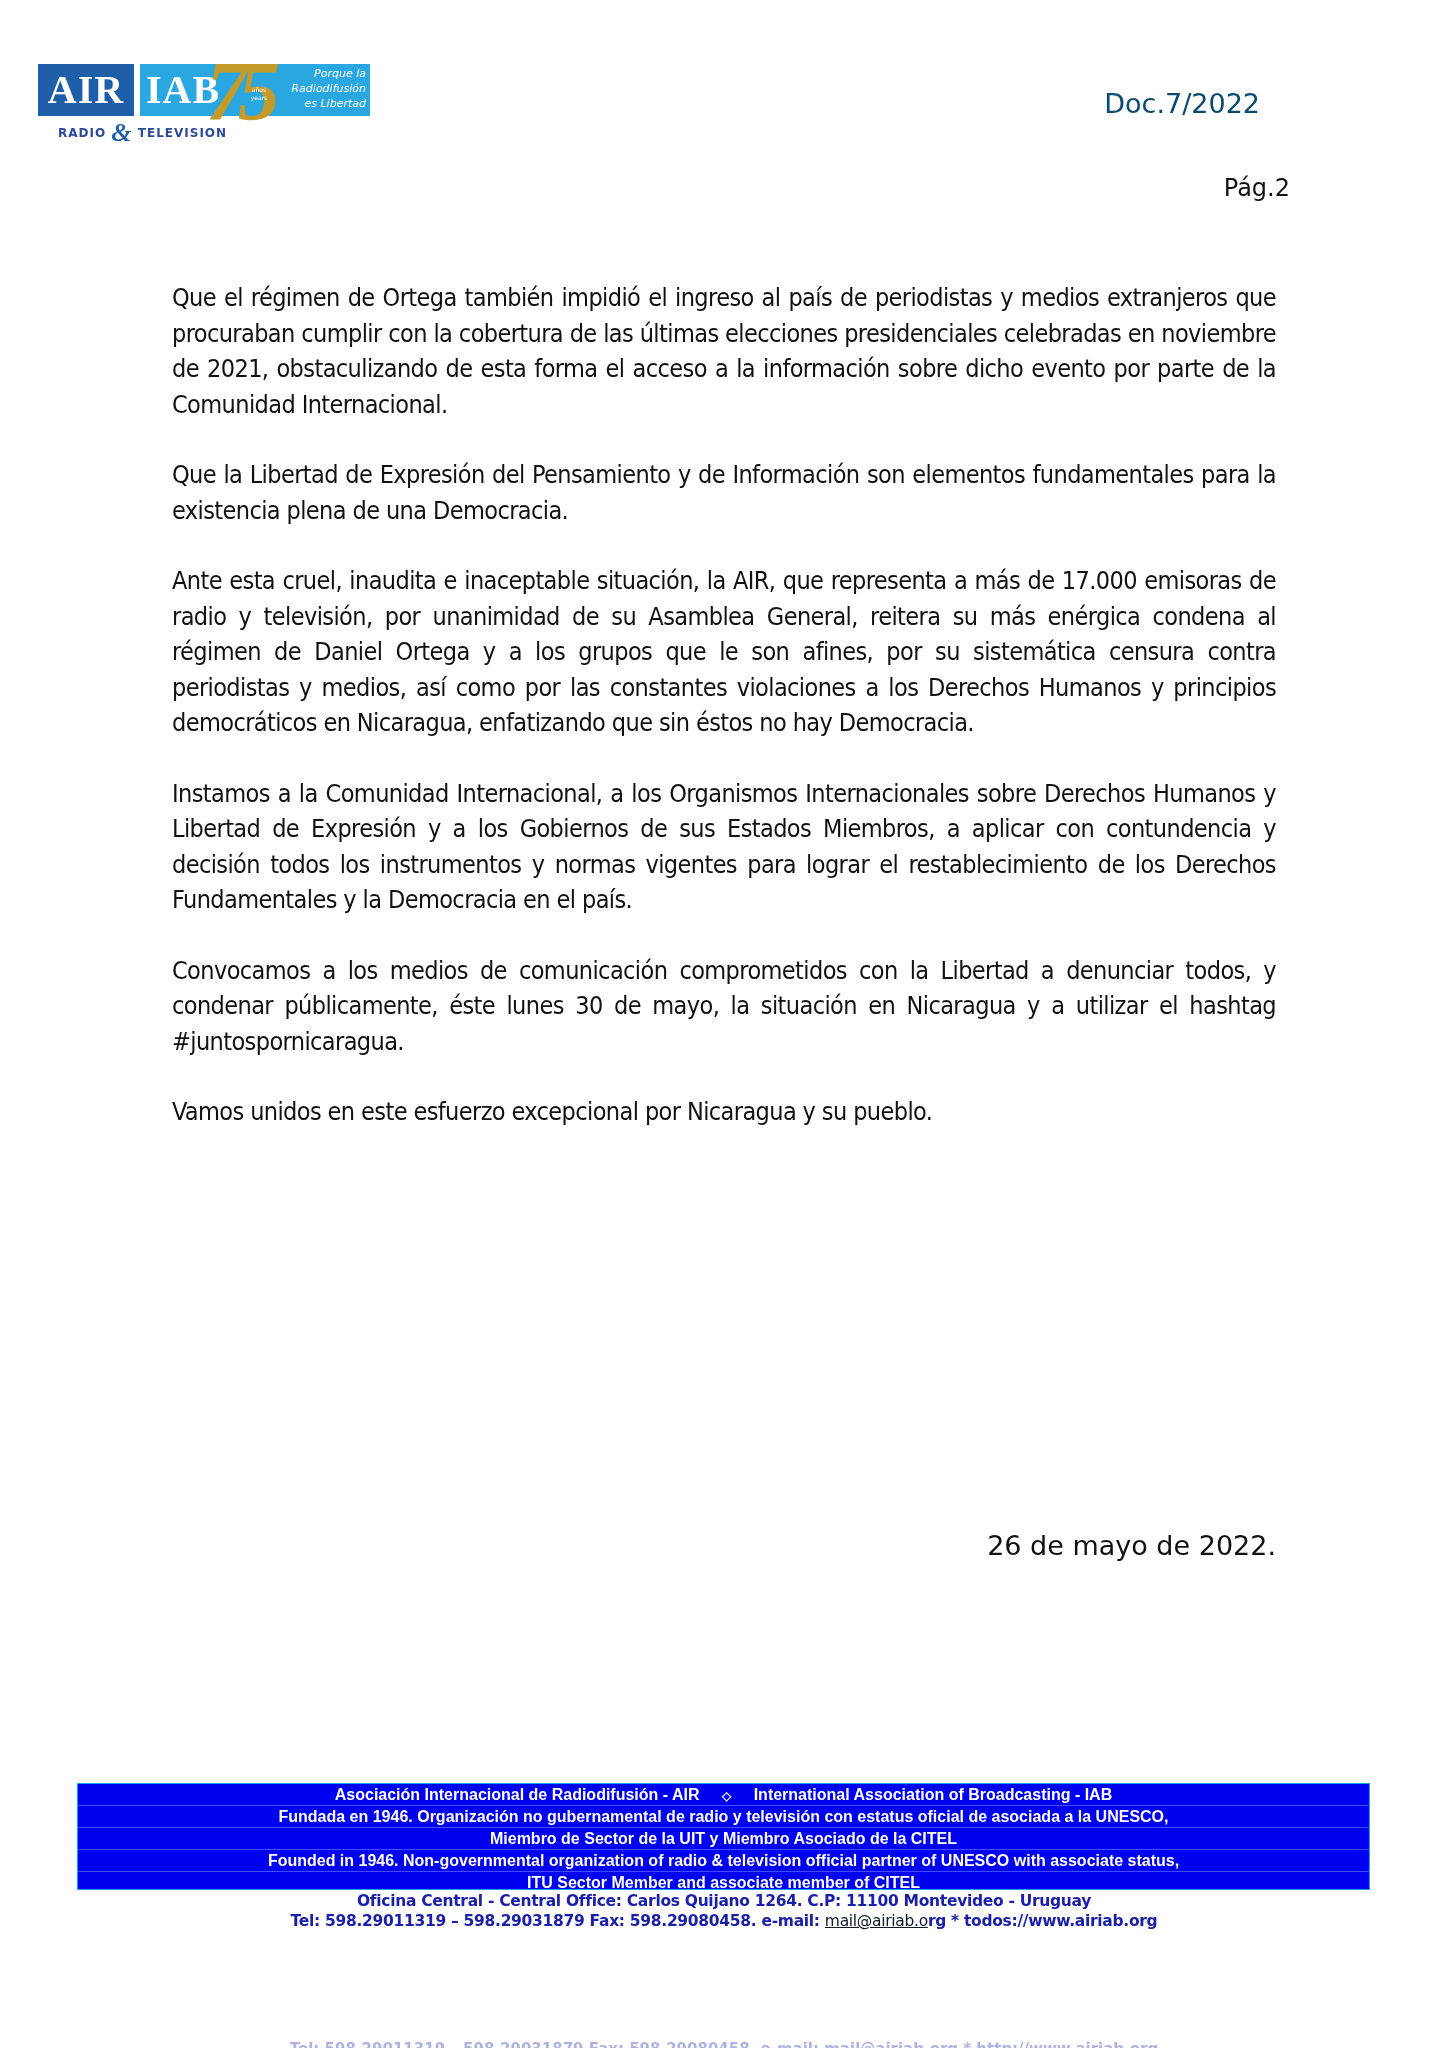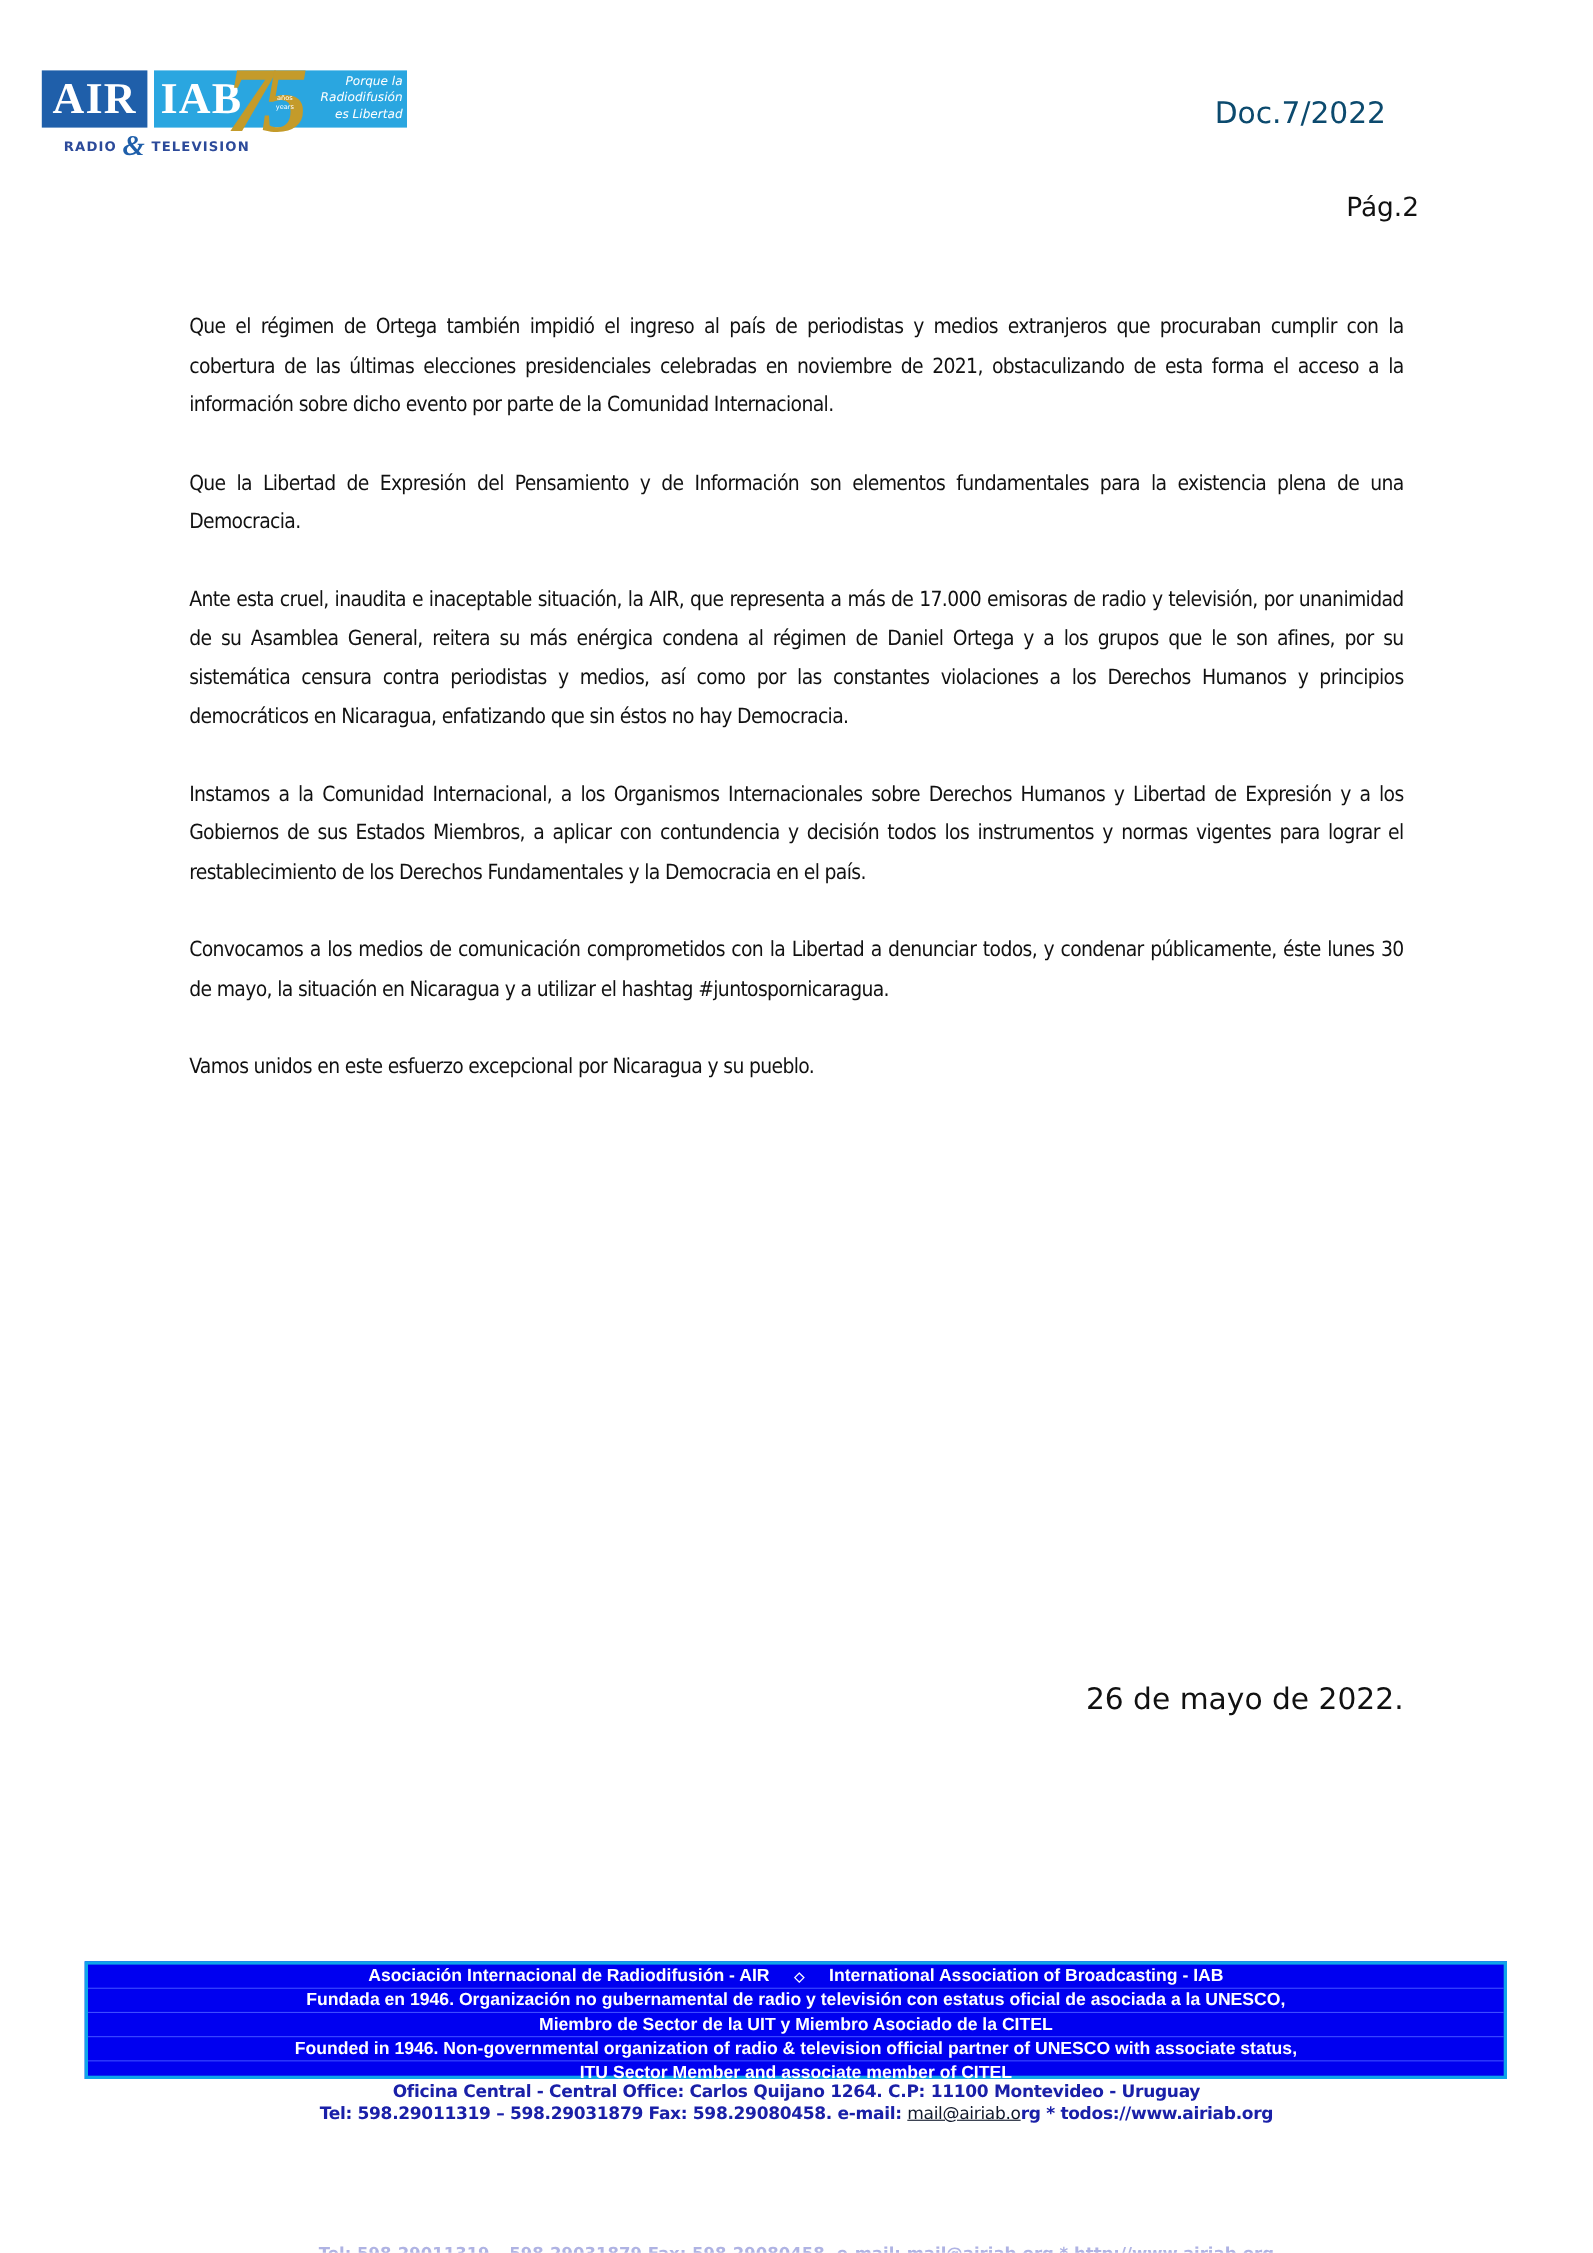--- a/index.html
+++ b/index.html
@@ -14,25 +14,25 @@
   .logo .seventy-five { position: absolute; left: 172px; top: -6px; font-family: "Liberation Serif", serif; font-weight: bold; font-size: 84px; line-height: 100px; color: #c49b2a; letter-spacing: -10px; font-style: italic; }
   .logo .years { position: absolute; left: 212px; top: 38px; width: 26px; font-size: 6px; line-height: 8px; text-align: center; color: #fff; }
   .logo .motto { position: absolute; left: 252px; top: 18px; width: 80px; font-size: 11px; line-height: 15px; color: #fff; font-style: italic; text-align: right; }
   .logo .radio-tv { position: absolute; left: 24px; top: 70px; font-family: "DejaVu Sans", sans-serif; font-weight: bold; font-size: 12px; color: #2c4a9a; letter-spacing: 1px; }
   .logo .amp { font-family: "Liberation Serif", serif; font-size: 26px; color: #1f5faa; font-style: italic; font-weight: bold; vertical-align: -4px; }
 
   .doc-num { position: absolute; right: 188px; top: 88px; font-size: 27px; color: #0c4a6e; }
   .page-num { position: absolute; right: 158px; top: 174px; font-size: 24px; color: #111; }
 
   .body-text { position: absolute; left: 172px; top: 280px; width: 1104px; }
-  .para { font-size: 19px; line-height: 35.5px; text-align: justify; margin: 0 0 35px 0; color: #111; font-family: "DejaVu Sans Condensed", "DejaVu Sans", sans-serif; font-stretch: condensed; letter-spacing: -0.6px; }
+  .para { font-size: 25px; line-height: 35.5px; text-align: justify; margin: 0 0 35px 0; color: #111; font-family: "DejaVu Sans Condensed", "DejaVu Sans", sans-serif; font-stretch: condensed; letter-spacing: -0.6px; }
 
   .date { position: absolute; right: 172px; top: 1530px; font-size: 27px; color: #111; }
 
-  .footer-box { position: absolute; left: 77px; top: 1783px; width: 1293px; height: 107px; background: #0000f0; border: 3px solid #0ea5e9; box-sizing: border-box; }
+  .footer-box { position: absolute; left: 77px; top: 1783px; width: 1293px; height: 107px; background: #0000f0; border: 1px solid #0ea5e9; box-sizing: border-box; }
   .footer-line { height: 21px; line-height: 21px; text-align: center; color: #ffffff; font-family: "Liberation Sans", sans-serif; font-weight: bold; font-size: 16px; border-bottom: 1px solid #3d4cff; }
   .footer-line:last-child { border-bottom: none; }
   .footer-line .diamond { display: inline-block; margin: 0 18px; font-size: 12px; }
 
   .contact { position: absolute; left: 0; width: 1448px; text-align: center; color: #1a20a8; font-family: "DejaVu Sans", sans-serif; font-weight: bold; font-size: 15.5px; letter-spacing: -0.3px; }
   .contact.l1 { top: 1892px; }
   .contact.l2 { top: 1912px; }
   .contact a { color: #0f172a; font-weight: normal; text-decoration: underline; margin-top: 27px; }
 
   .ghost { position: absolute; left: 0; width: 1448px; top: 2040px; text-align: center; color: #7a80d0; font-family: "DejaVu Sans", sans-serif; font-weight: bold; font-size: 15px; opacity: 0.6; }

